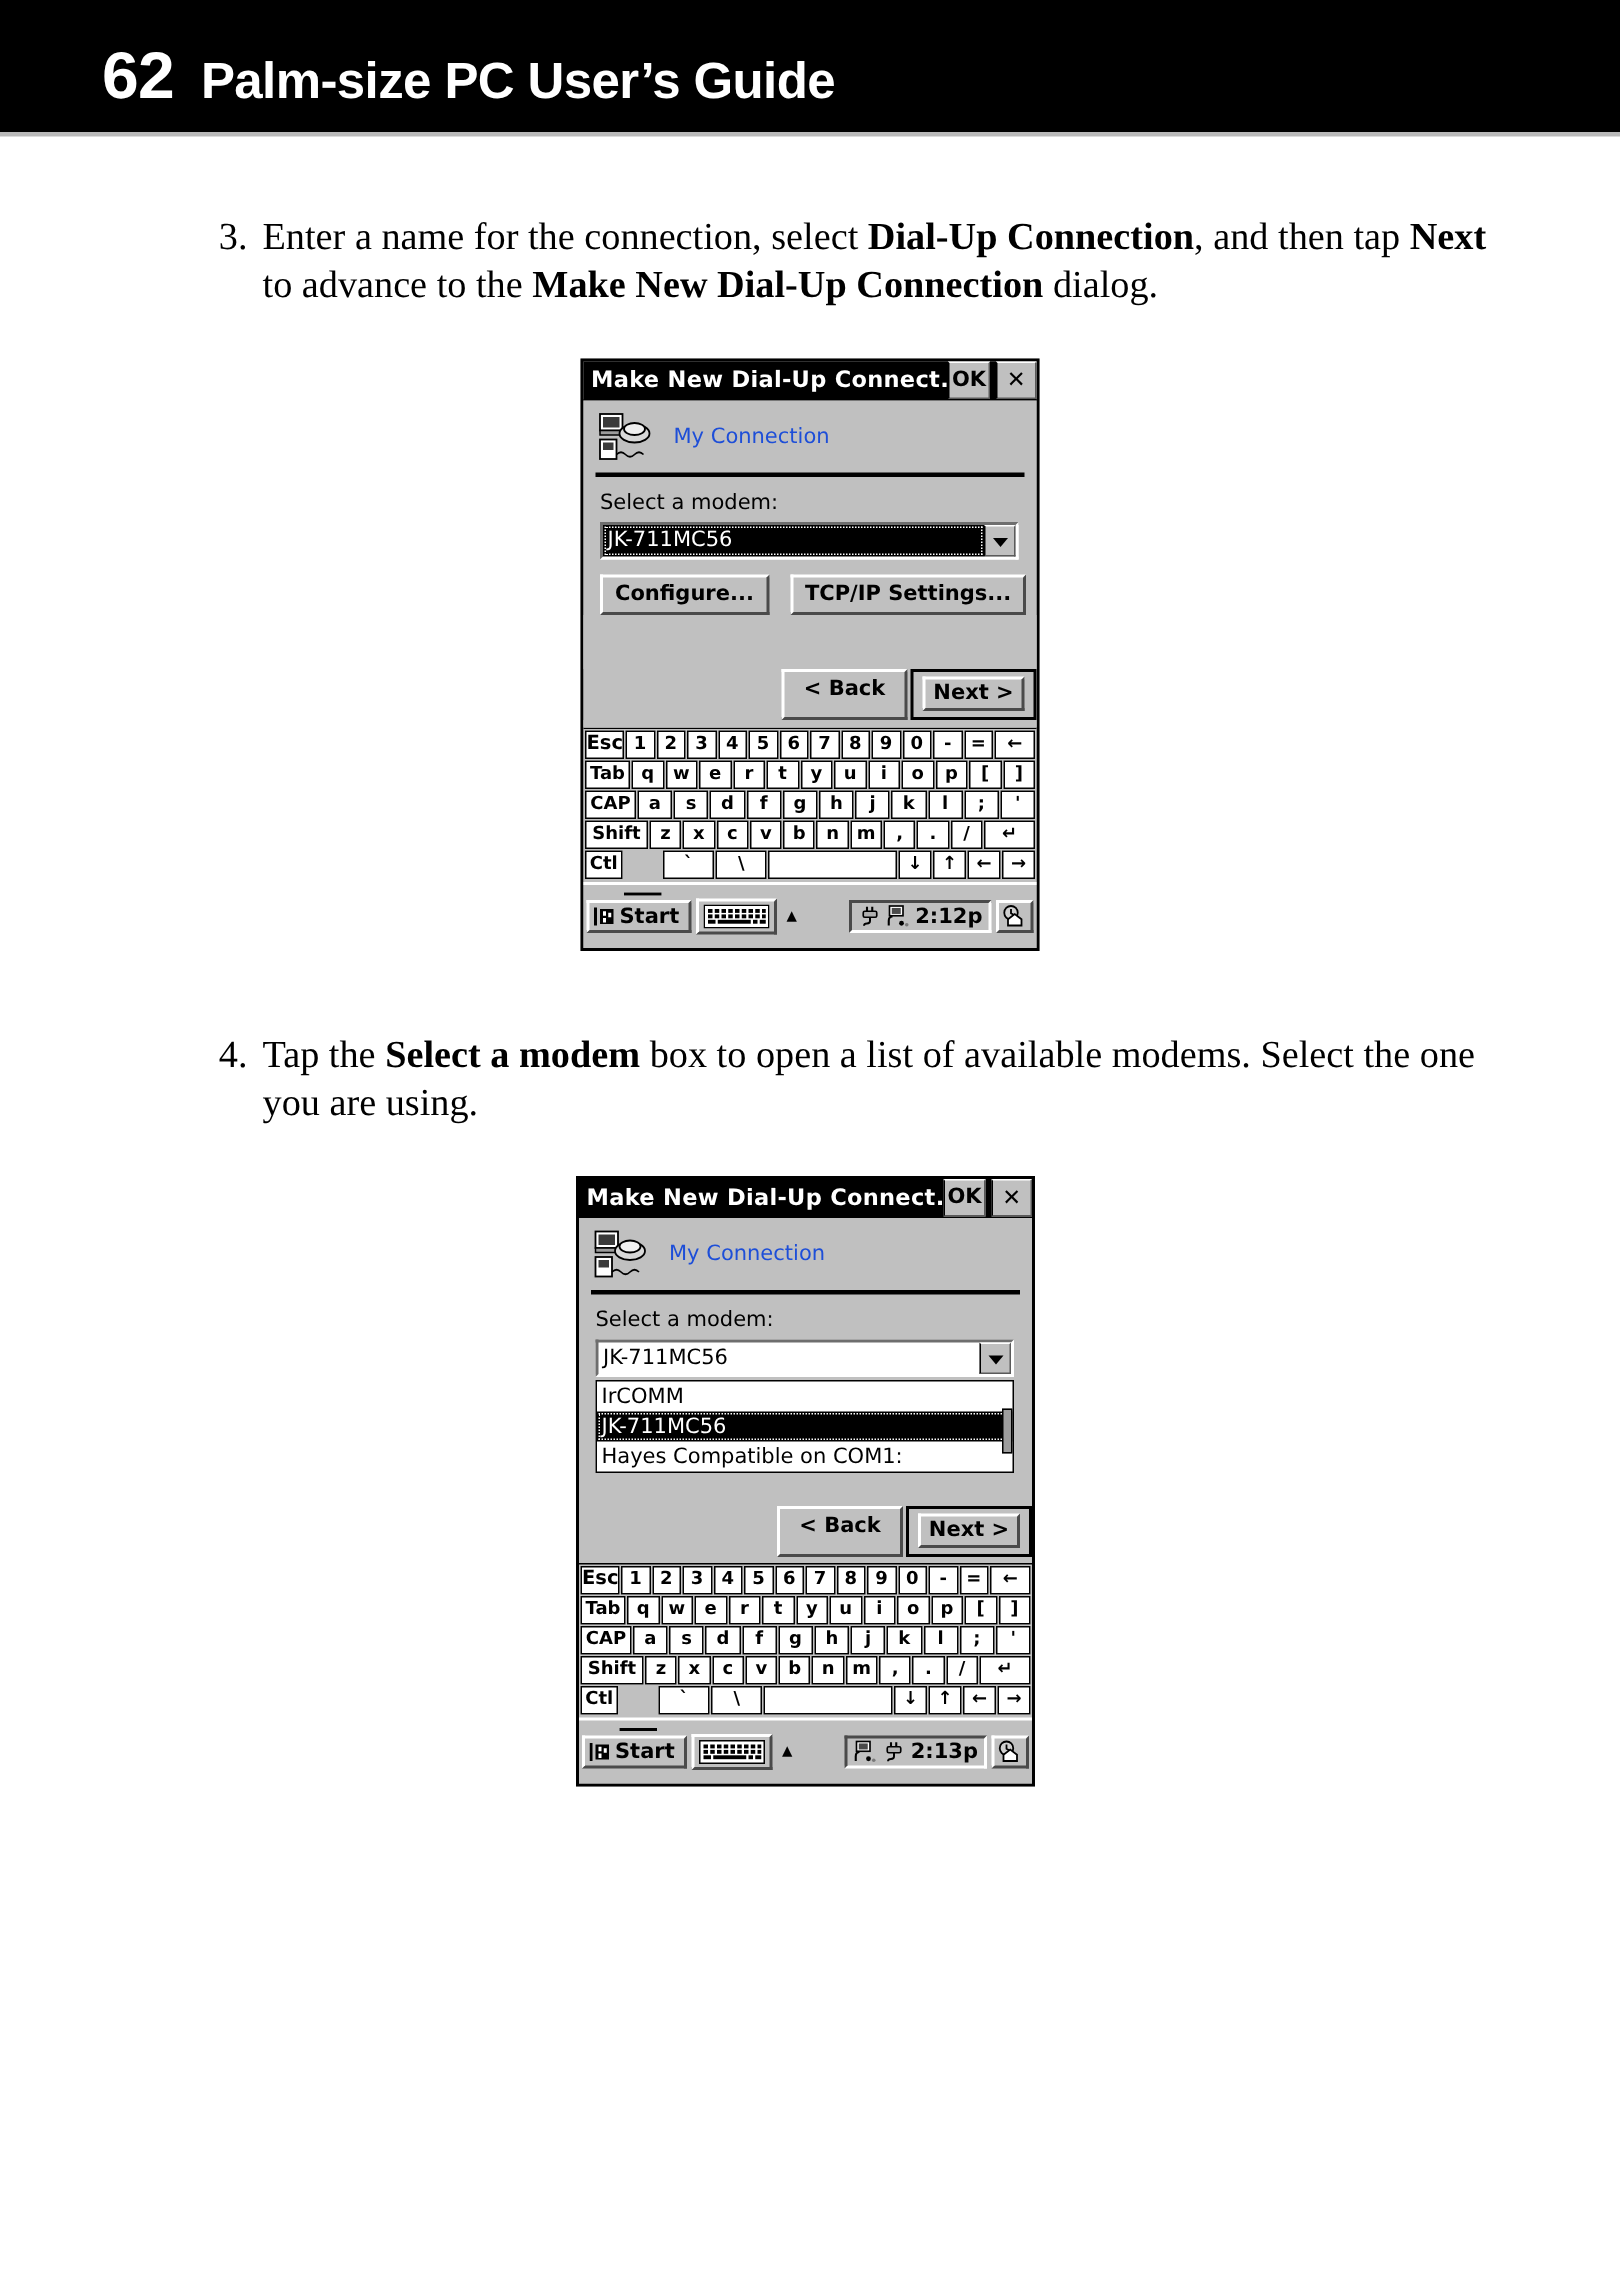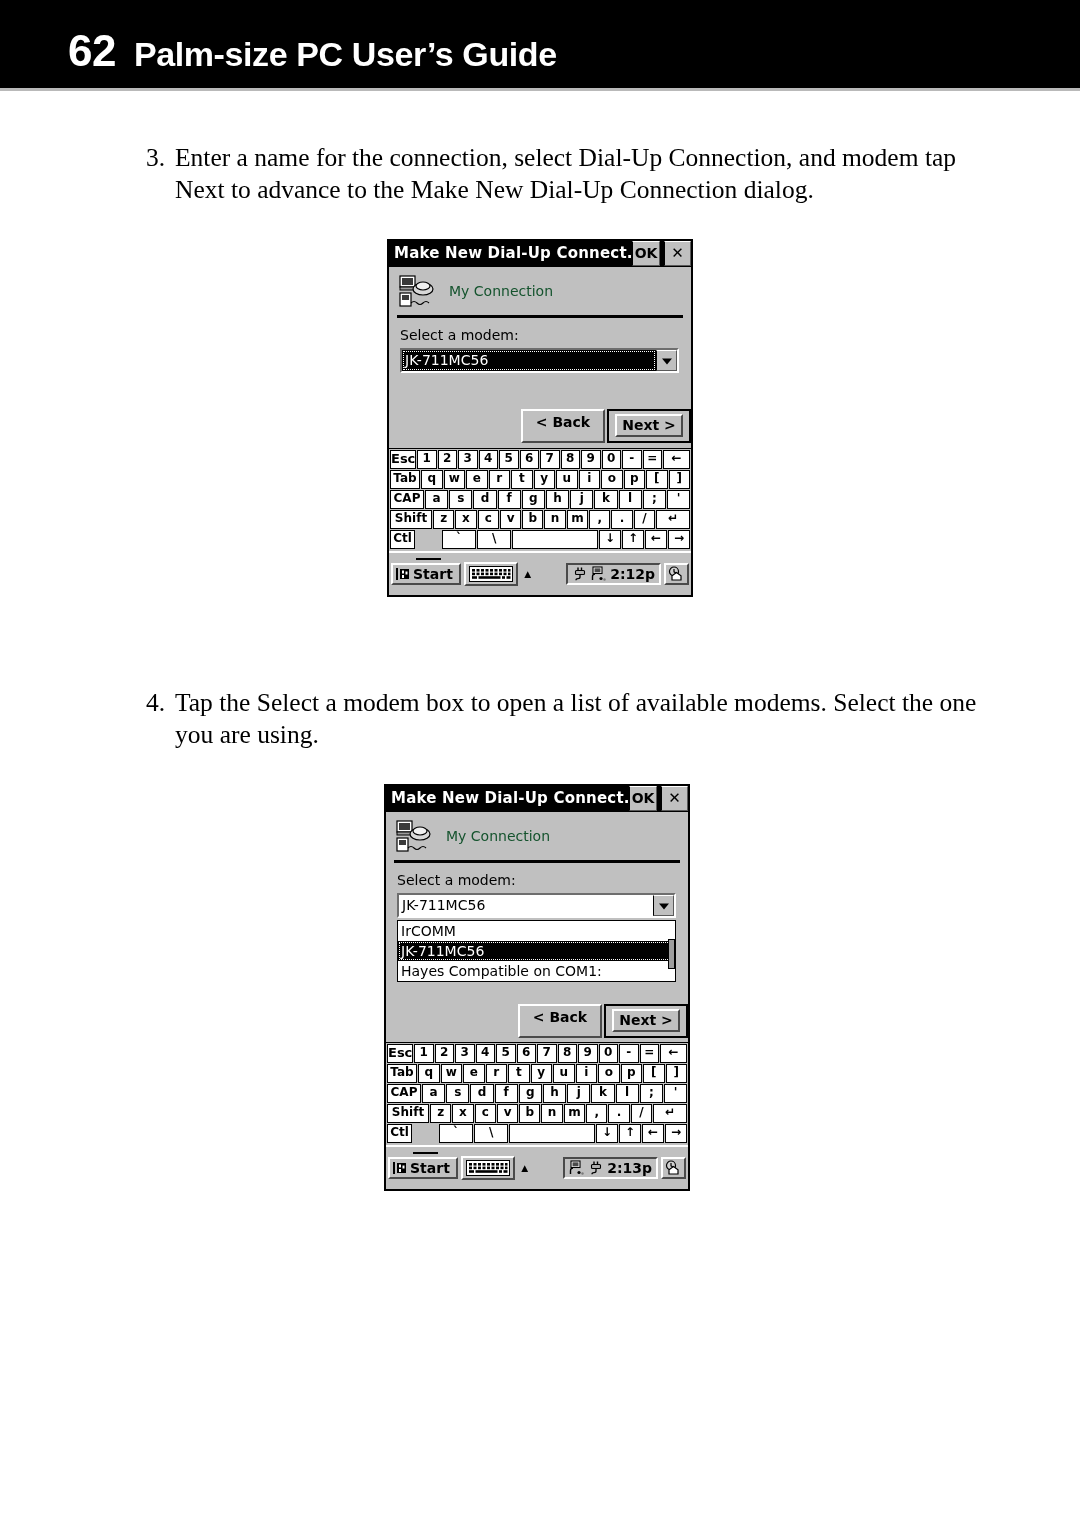--- a/index.html
+++ b/index.html
@@ -65,21 +65,21 @@
     position: absolute;
     left: 0;
     top: 0;
     width: 34px;
     text-align: right;
   }
   .step .txt {
     margin-left: 44px;
     display: block;
   }
-  .step b { font-weight: normal; }
+  .step b { font-weight: bold; }
 
   #step3 { left: 131px; top: 142px; width: 870px; }
   #step4 { left: 131px; top: 687px; width: 880px; }
 
   
   .device {
     position: absolute;
     width: 306px;
     background: #c0c0c0;
     border: 2px solid #000000;
@@ -135,21 +135,21 @@
   }
   .conn-row {
     display: flex;
     align-items: center;
     padding: 8px 0 6px 10px;
     gap: 14px;
   }
   .conn-name {
     font-family: "DejaVu Sans", sans-serif;
     font-size: 14px;
-    color: #14532d;
+    color: #1d4ed8;
   }
   .sep-rule {
     height: 3px;
     background: #000;
     margin: 2px 8px 0 8px;
   }
   .field-label {
     font-family: "DejaVu Sans", sans-serif;
     font-size: 14px;
     color: #000;
@@ -385,21 +385,21 @@
 <div class="header-band"></div>
 <div class="header-inner">
   <span class="page-number">62</span>
   <span class="header-title">Palm-size PC User’s Guide</span>
 </div>
 <div class="header-rule"></div>
 
 <div class="step" id="step3">
   <span class="num">3.</span>
   <span class="txt">
-    <span>Enter a name for the connection, select </span><b>Dial-Up Connection</b><span>, and modem tap </span><b>Next</b><span> to advance to the </span><b>Make New Dial-Up Connection</b><span> dialog.</span>
+    <span>Enter a name for the connection, select </span><b>Dial-Up Connection</b><span>, and then tap </span><b>Next</b><span> to advance to the </span><b>Make New Dial-Up Connection</b><span> dialog.</span>
   </span>
 </div>
 
 <div class="device" id="device1">
 
   <div class="titlebar">
     <div class="tb-text">Make New Dial-Up Connect...</div>
     <div class="tb-btn">OK</div>
     <div class="tb-btn close">✕</div>
   </div>
@@ -424,20 +424,24 @@
 
     <div class="sep-rule"></div>
 
     <div class="field-label">Select a modem:</div>
 
     <div class="combo selected">
       <div class="cb-value">JK-711MC56</div>
       <div class="cb-arrow"></div>
     </div>
 
+    <div class="btn-row">
+      <div class="btn">Configure...</div>
+      <div class="btn">TCP/IP Settings...</div>
+    </div>
 
     <div class="spacer-area" style="height:36px"></div>
 
     <div class="nav-row">
       <div class="btn nav">&lt; Back</div>
       <div class="btn nav default">
           <span class="inner">Next &gt;</span>
         </div>
     </div>
 

